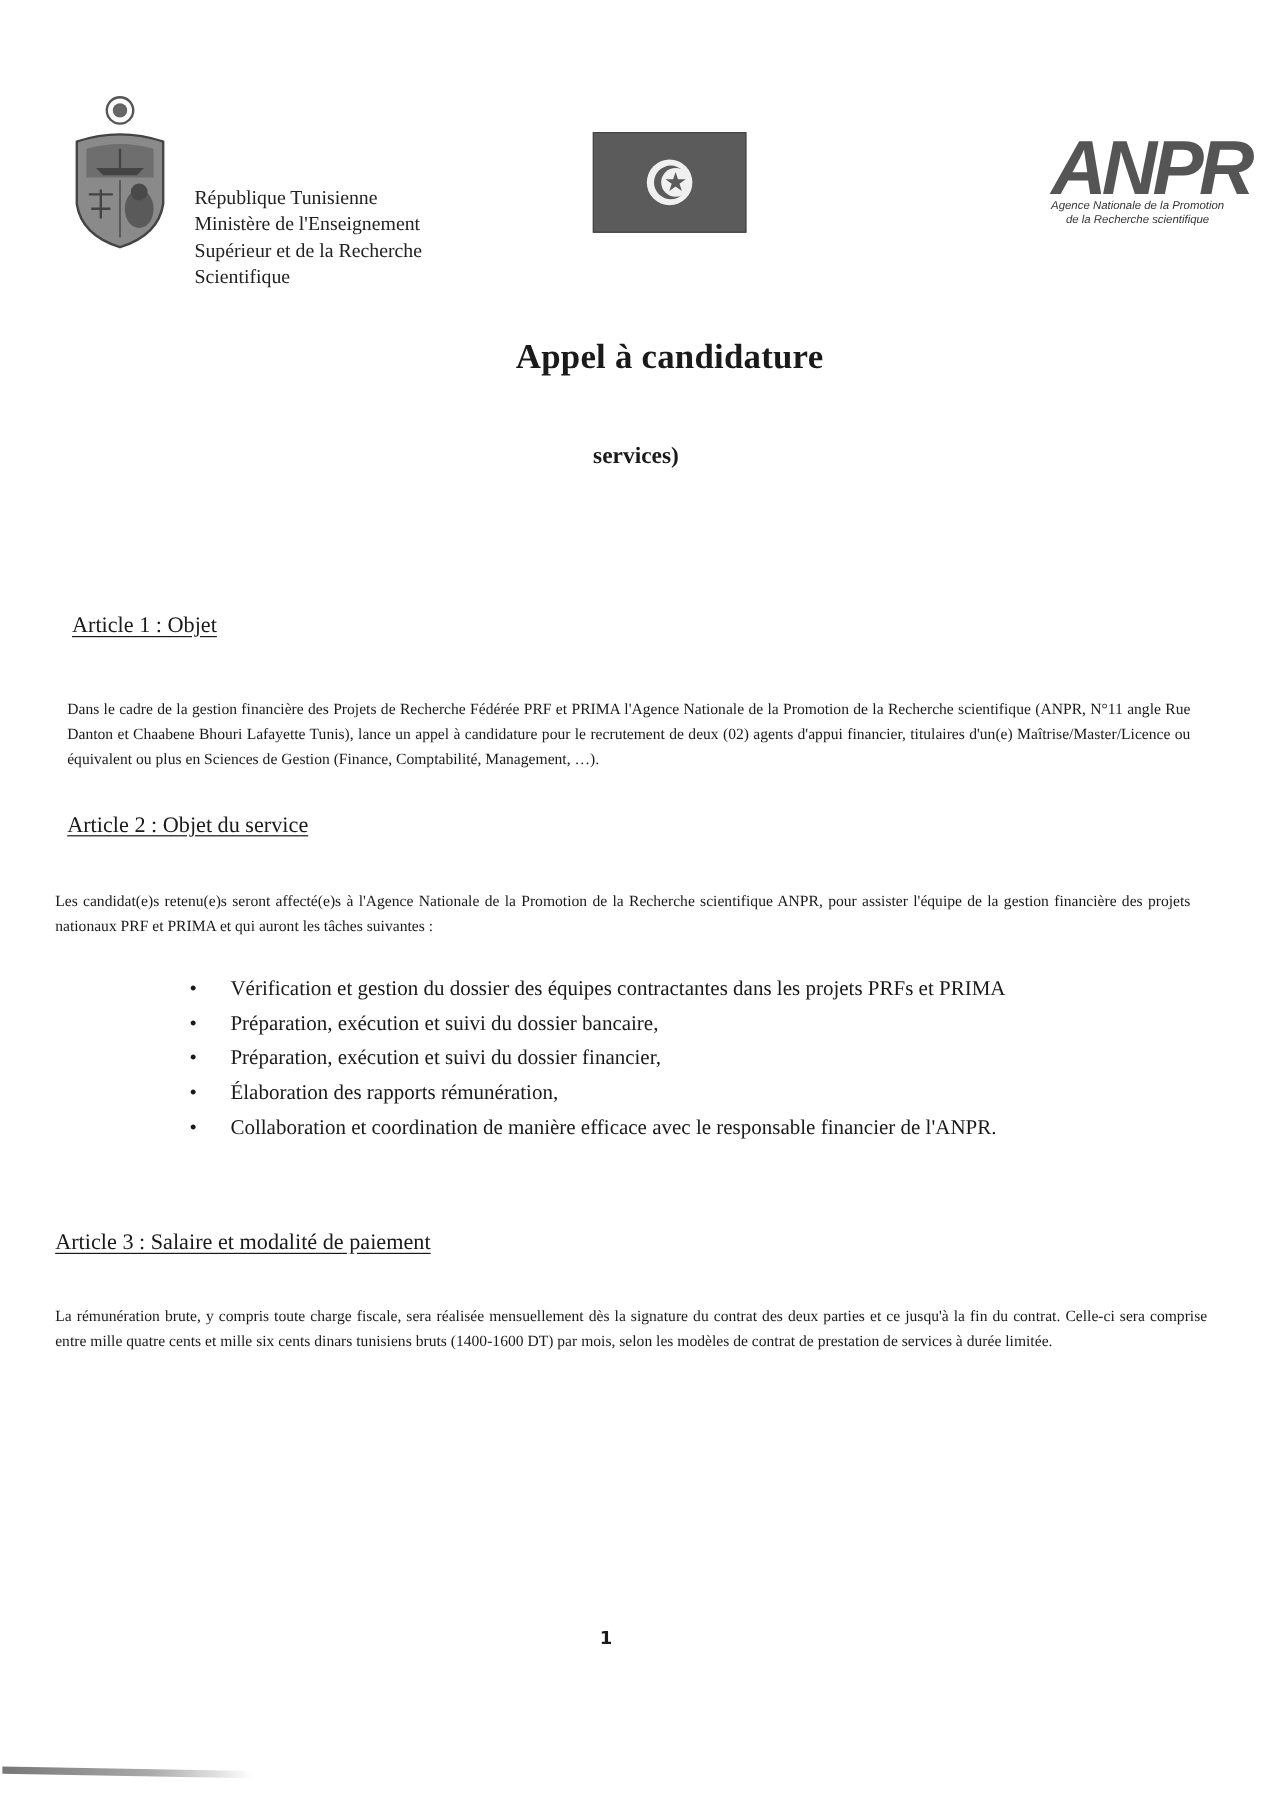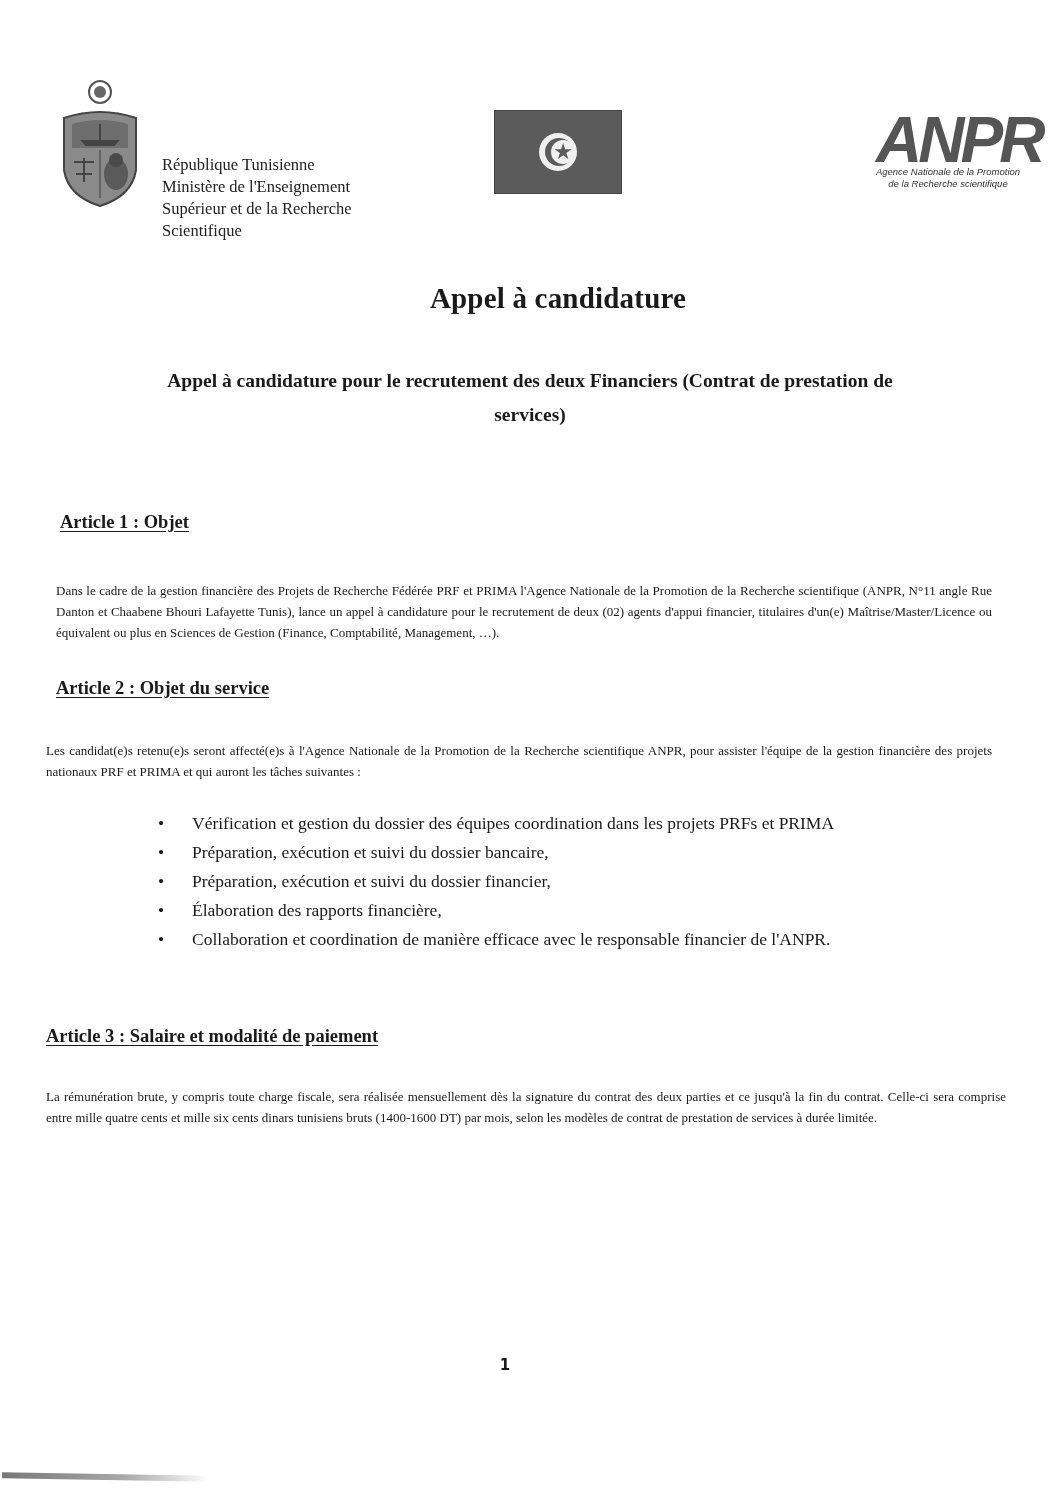--- a/index.html
+++ b/index.html
@@ -20,21 +20,21 @@
   .anpr .letters { position: absolute; left: 8px; top: 0px; font-family: "Liberation Sans", sans-serif;
                    font-weight: bold; font-style: italic; font-size: 64px; line-height: 64px; color: #555; letter-spacing: -4px; }
   .anpr .sub { position: absolute; left: 0; top: 58px; width: 160px; text-align: center;
                font-family: "Liberation Sans", sans-serif; font-size: 9.5px; line-height: 12px; color: #333; font-style: italic; }
 
   
   .title { left: 0; top: 282px; width: 1058px; text-align: center; font-weight: bold; font-size: 29px; letter-spacing: 0.2px; margin-left: 29px; }
   .subtitle { left: 60px; top: 364px; width: 940px; text-align: center; font-weight: bold; font-size: 19.5px; line-height: 34px; }
 
   
-  .art-head { font-weight: bold; font-size: 18.5px; text-decoration: underline; text-underline-offset: 3px; }
+  .art-head { font-weight: normal; font-size: 18.5px; text-decoration: underline; text-underline-offset: 3px; }
   .para { font-size: 13px; line-height: 21px; text-align: justify; text-align-last: left; }
 
   .a1 { left: 60px; top: 512px; }
   .p1 { left: 56px; top: 580px; width: 936px; }
   .a2 { left: 56px; top: 678px; }
   .p2 { left: 46px; top: 740px; width: 946px; }
   .bullets { left: 158px; top: 812px; width: 780px; margin: 0; padding: 0; list-style: none; }
   .bullets li { position: relative; padding-left: 34px; font-size: 17.5px; line-height: 22px; margin-bottom: 7px; }
   .bullets li .dot { position: absolute; left: 0; top: 0; }
   .a3 { left: 46px; top: 1026px; }
@@ -78,34 +78,33 @@
 <div class="abs anpr">
   <div class="letters">ANPR</div>
   <div class="sub">
     <div>Agence Nationale de la Promotion</div>
     <div>de la Recherche scientifique</div>
   </div>
 </div>
 
 <div class="abs title">Appel à candidature</div>
 <div class="abs subtitle">
-  <div>Appel à candidature pour le recrutement des deux Financiers (Contrat de prestation de</div>
   <div>services)</div>
 </div>
 
 <div class="abs art-head a1">Article 1 : Objet</div>
 <div class="abs para p1">Dans le cadre de la gestion financière des Projets de Recherche Fédérée PRF et PRIMA l'Agence Nationale de la Promotion de la Recherche scientifique (ANPR, N°11 angle Rue Danton et Chaabene Bhouri Lafayette Tunis), lance un appel à candidature pour le recrutement de deux (02) agents d'appui financier, titulaires d'un(e) Maîtrise/Master/Licence ou équivalent ou plus en Sciences de Gestion (Finance, Comptabilité, Management, …).</div>
 
 <div class="abs art-head a2">Article 2 : Objet du service</div>
 <div class="abs para p2">Les candidat(e)s retenu(e)s seront affecté(e)s à l'Agence Nationale de la Promotion de la Recherche scientifique ANPR, pour assister l'équipe de la gestion financière des projets nationaux PRF et PRIMA et qui auront les tâches suivantes :</div>
 <ul class="abs bullets">
-  <li><span class="dot">•</span><span>Vérification et gestion du dossier des équipes coordination dans les projets PRFs et PRIMA</span></li>
+  <li><span class="dot">•</span><span>Vérification et gestion du dossier des équipes contractantes dans les projets PRFs et PRIMA</span></li>
   <li><span class="dot">•</span><span>Préparation, exécution et suivi du dossier bancaire,</span></li>
   <li><span class="dot">•</span><span>Préparation, exécution et suivi du dossier financier,</span></li>
-  <li><span class="dot">•</span><span>Élaboration des rapports financière,</span></li>
+  <li><span class="dot">•</span><span>Élaboration des rapports rémunération,</span></li>
   <li><span class="dot">•</span><span>Collaboration et coordination de manière efficace avec le responsable financier de l'ANPR.</span></li>
 </ul>
 
 <div class="abs art-head a3">Article 3 : Salaire et modalité de paiement</div>
 <div class="abs para p3">La rémunération brute, y compris toute charge fiscale, sera réalisée mensuellement dès la signature du contrat des deux parties et ce jusqu'à la fin du contrat. Celle-ci sera comprise entre mille quatre cents et mille six cents dinars tunisiens bruts (1400-1600 DT) par mois, selon les modèles de contrat de prestation de services à durée limitée.</div>
 
 <div class="abs pagenum">1</div>
 
 <div class="abs scanline"></div>
 

